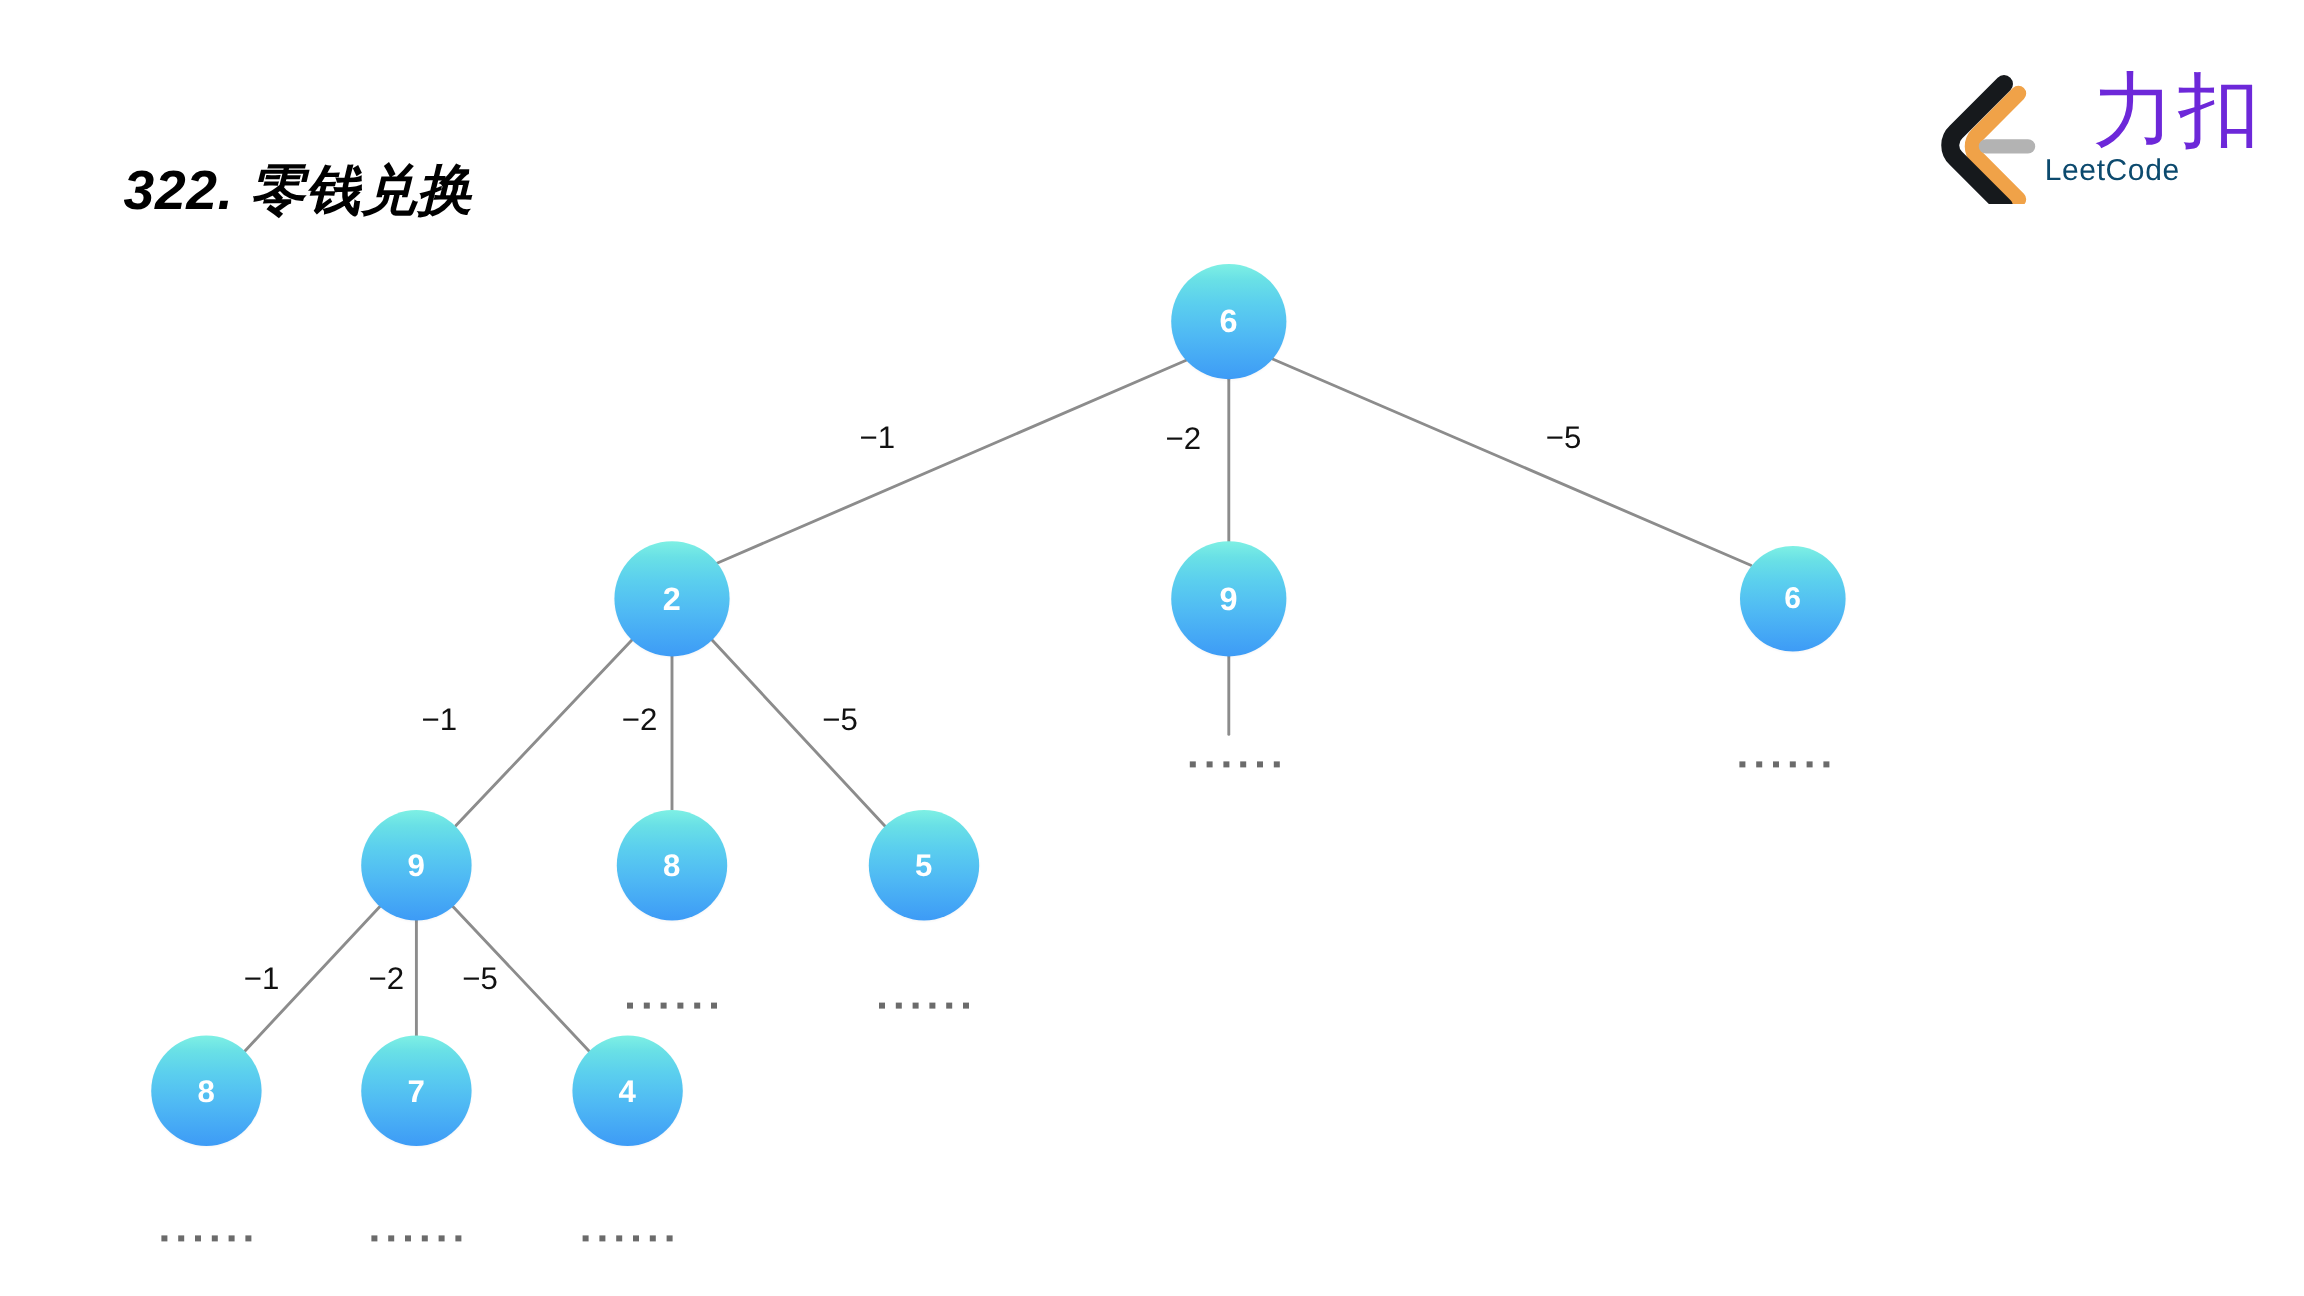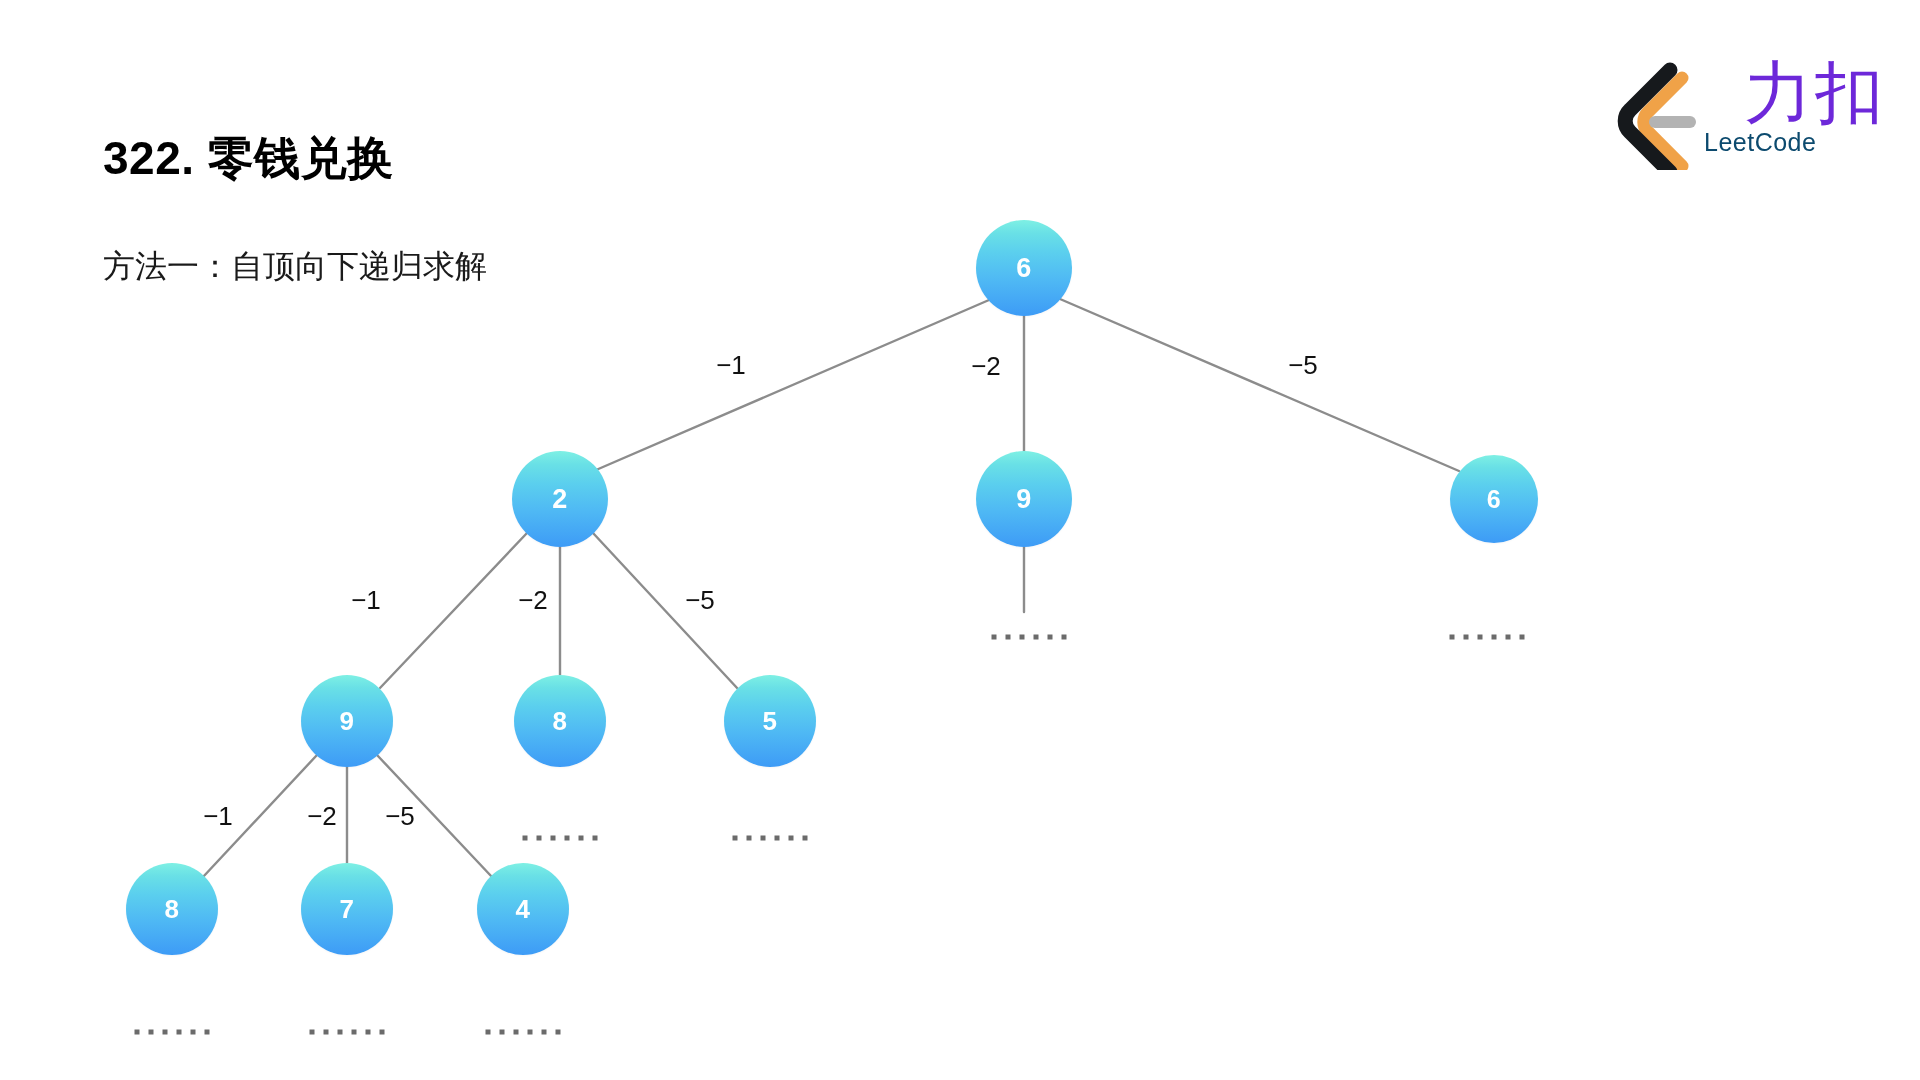--- a/index.html
+++ b/index.html
@@ -20,20 +20,21 @@
   
   #page-title {
     position: absolute;
     left: 103px;
     top: 128px;
     font-size: 46px;
     font-weight: 700;
     color: #000000;
     letter-spacing: 0.5px;
     white-space: nowrap;
+    font-style: italic;
   }
   #method-subtitle {
     position: absolute;
     left: 103px;
     top: 245px;
     font-size: 32px;
     font-weight: 400;
     color: #1a1a1a;
     white-space: nowrap;
   }
@@ -127,21 +128,20 @@
     background: #6b6b6b;
   }
 </style>
 </head>
 <body>
 
 <div id="stage">
 
   <div id="page-title">322. 零钱兑换</div>
 
-  <div id="method-subtitle">方法一：自顶向下递归求解</div>
 
   <div id="logo">
     <svg width="215" height="110" viewBox="0 0 215 110">
 
       <path d="M74 18 L40 52 a14 14 0 0 0 0 20 L74 106" fill="none" stroke="#f0a248" stroke-width="13" stroke-linecap="round"></path>
 
       <path d="M62 10 L22 50 a15 15 0 0 0 0 22 L62 112" fill="none" stroke="#16191c" stroke-width="15" stroke-linecap="round" stroke-linejoin="round"></path>
 
       <path d="M47 62 L82 62" fill="none" stroke="#b3b3b3" stroke-width="12" stroke-linecap="round"></path>
     </svg>

